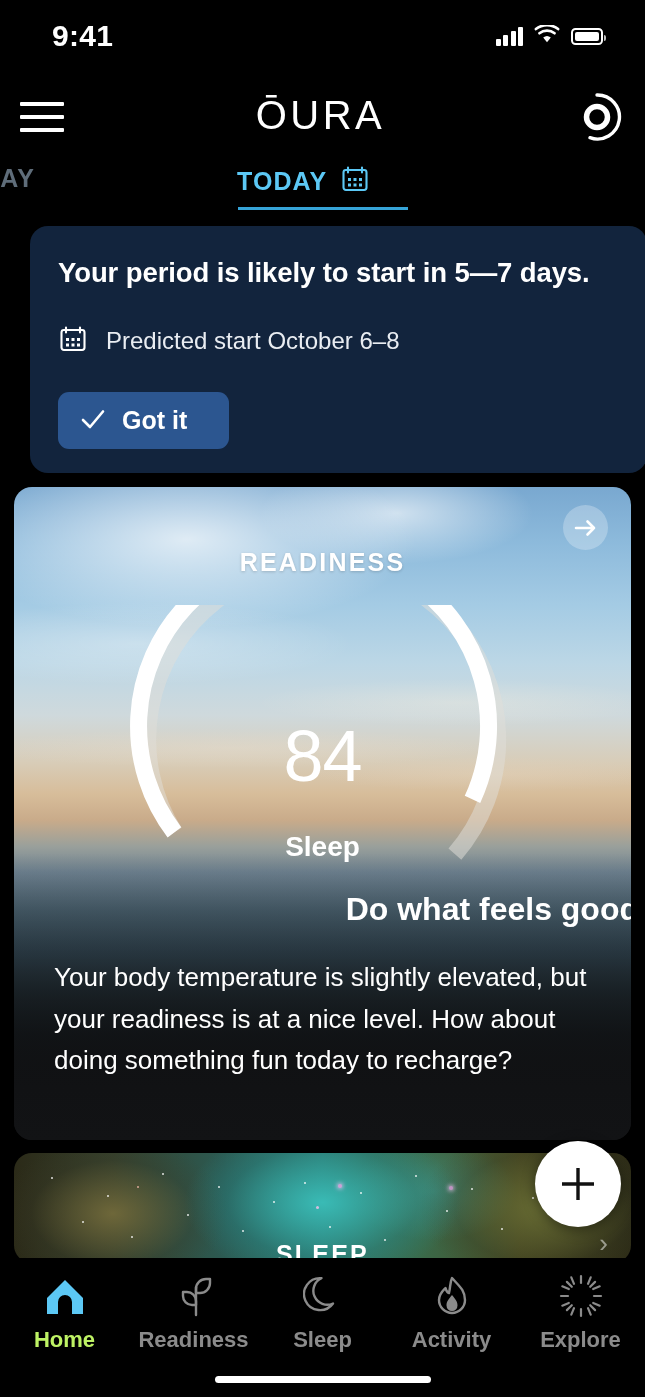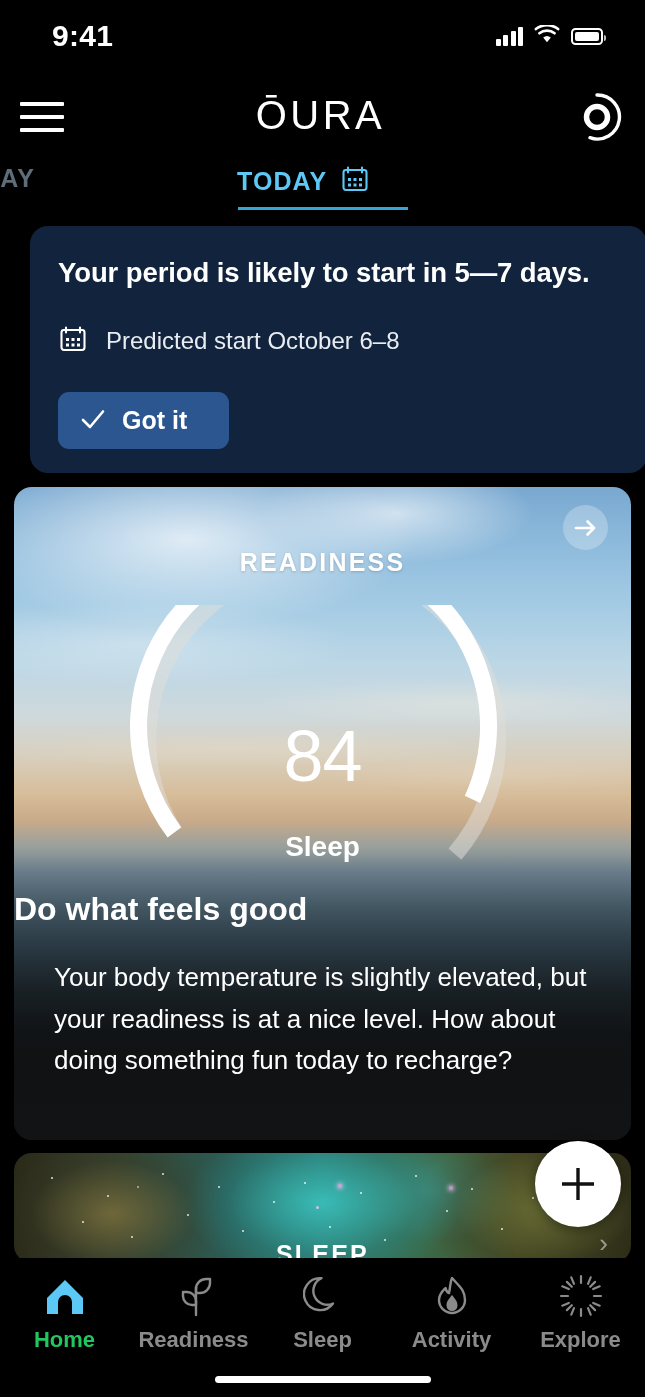--- a/index.html
+++ b/index.html
@@ -252,22 +252,22 @@
   .score-state {
     position: absolute;
     top: 344px; left: 0; width: 100%;
     text-align: center;
     color: #ffffff;
     font-size: 28px;
     font-weight: 600;
   }
   .insight-title {
     position: absolute;
-    top: 404px; left: 0; width: 100%;
-    text-align: left;
+    top: 404px; left: 8px; width: 100%;
+    text-align: right;
     color: #ffffff;
     font-size: 32px;
     font-weight: 700;
   }
   .insight-body {
     position: absolute;
     top: 470px; left: 40px;
     width: 537px;
     color: #ffffff;
     font-size: 26px;
@@ -348,21 +348,21 @@
     align-items: center;
     gap: 9px;
     cursor: pointer;
   }
   .nav-icon { height: 44px; display: flex; align-items: center; justify-content: center; }
   .nav-label {
     font-size: 22px;
     font-weight: 600;
     color: #8b8b8b;
   }
-  .nav-item.active .nav-label { color: #22c55e; }
+  .nav-item.active .nav-label { color: #bef264; }
 
   .home-indicator {
     position: absolute;
     left: 50%; bottom: 14px;
     transform: translateX(-50%);
     width: 216px; height: 7px;
     background: #ffffff;
     border-radius: 4px;
   }
 </style>

